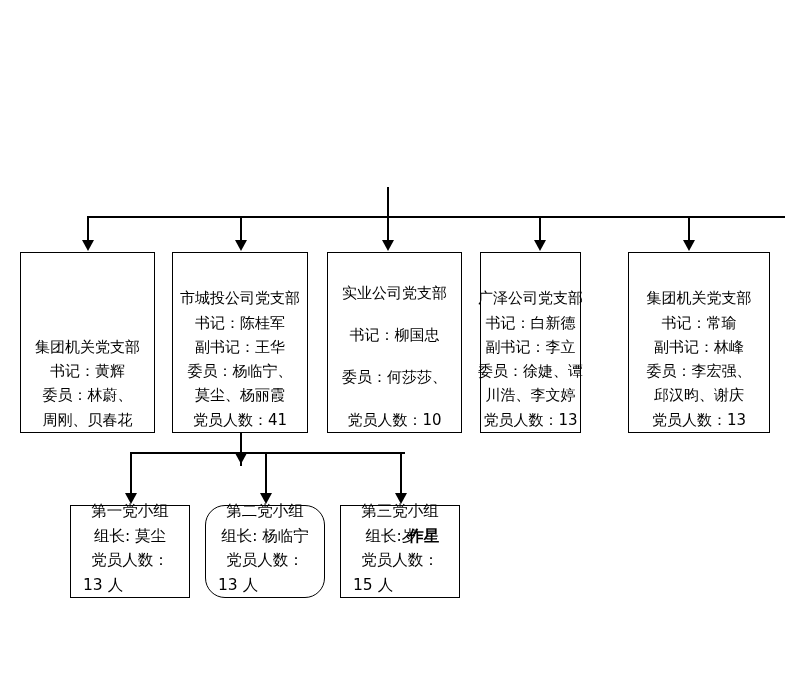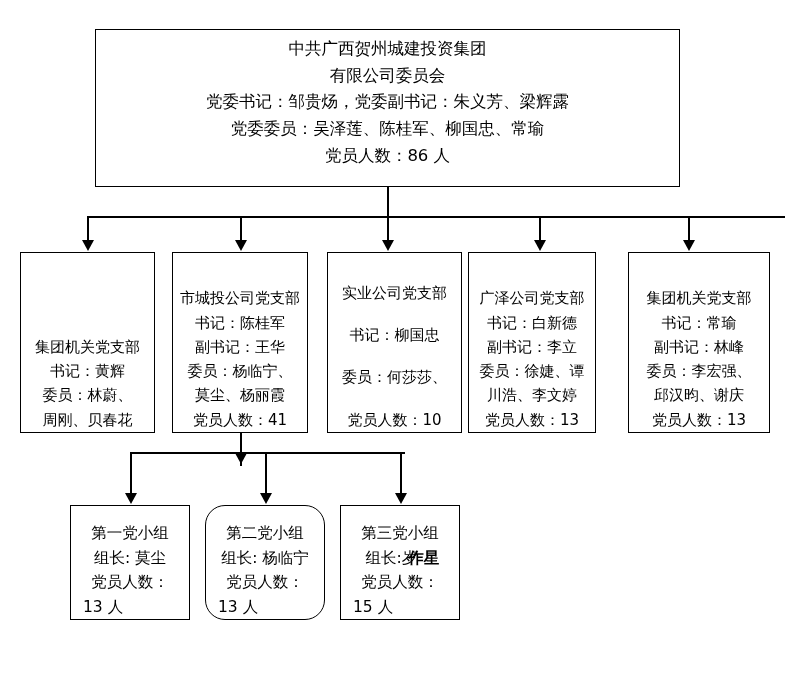--- a/index.html
+++ b/index.html
@@ -51,29 +51,29 @@
     top: 252px;
     height: 181px;
   }
   .branch .line {
     font-size: 15px;
     line-height: 1.62;
   }
   #node-b0 { left: 20px;  width: 135px; }
   #node-b1 { left: 172px; width: 136px; }
   #node-b2 { left: 327px; width: 135px; }
-  #node-b3 { left: 468px; width: 128px; }
+  #node-b3 { left: 480px; width: 101px; }
   #node-b4 { left: 628px; width: 142px; }
 
   #node-b2 .line, #node-b2 { justify-content: space-between; padding-top: 14px; }
 
   
   .group {
     top: 505px;
-    height: 115px;
+    height: 93px;
   }
   .group .line {
     font-size: 15.5px;
     line-height: 1.58;
   }
   #node-g0 { left: 70px;  width: 120px; }
   #node-g1 { left: 205px; width: 120px; border-radius: 20px; }
   #node-g2 { left: 340px; width: 120px; }
   .group .line.leftish {
     align-self: flex-start;
@@ -112,27 +112,20 @@
     border-left: 6px solid transparent;
     border-right: 6px solid transparent;
     border-top: 11px solid #000000;
   }
 </style>
 </head>
 <body>
 
 <div id="chart-root">
 
-  <div class="node" id="node-root">
-    <div class="line">中共广西贺州城建投资集团</div>
-    <div class="line">有限公司委员会</div>
-    <div class="line">党委书记：邹贵炀，党委副书记：朱义芳、梁辉露</div>
-    <div class="line">党委委员：吴泽莲、陈桂军、柳国忠、常瑜</div>
-    <div class="line">党员人数：86 人</div>
-  </div>
 
   <div class="vline" style="left:387px; top:187px; height:29px;"></div>
   <div class="hline" style="left:87px; top:216px; width:701px;"></div>
 
   <div class="vline" style="left:87px; top:216px; height:25px;"></div>
   <div class="arrow" style="left:82px; top:240px;"></div>
 
   <div class="vline" style="left:240px; top:216px; height:25px;"></div>
   <div class="arrow" style="left:235px; top:240px;"></div>
 

